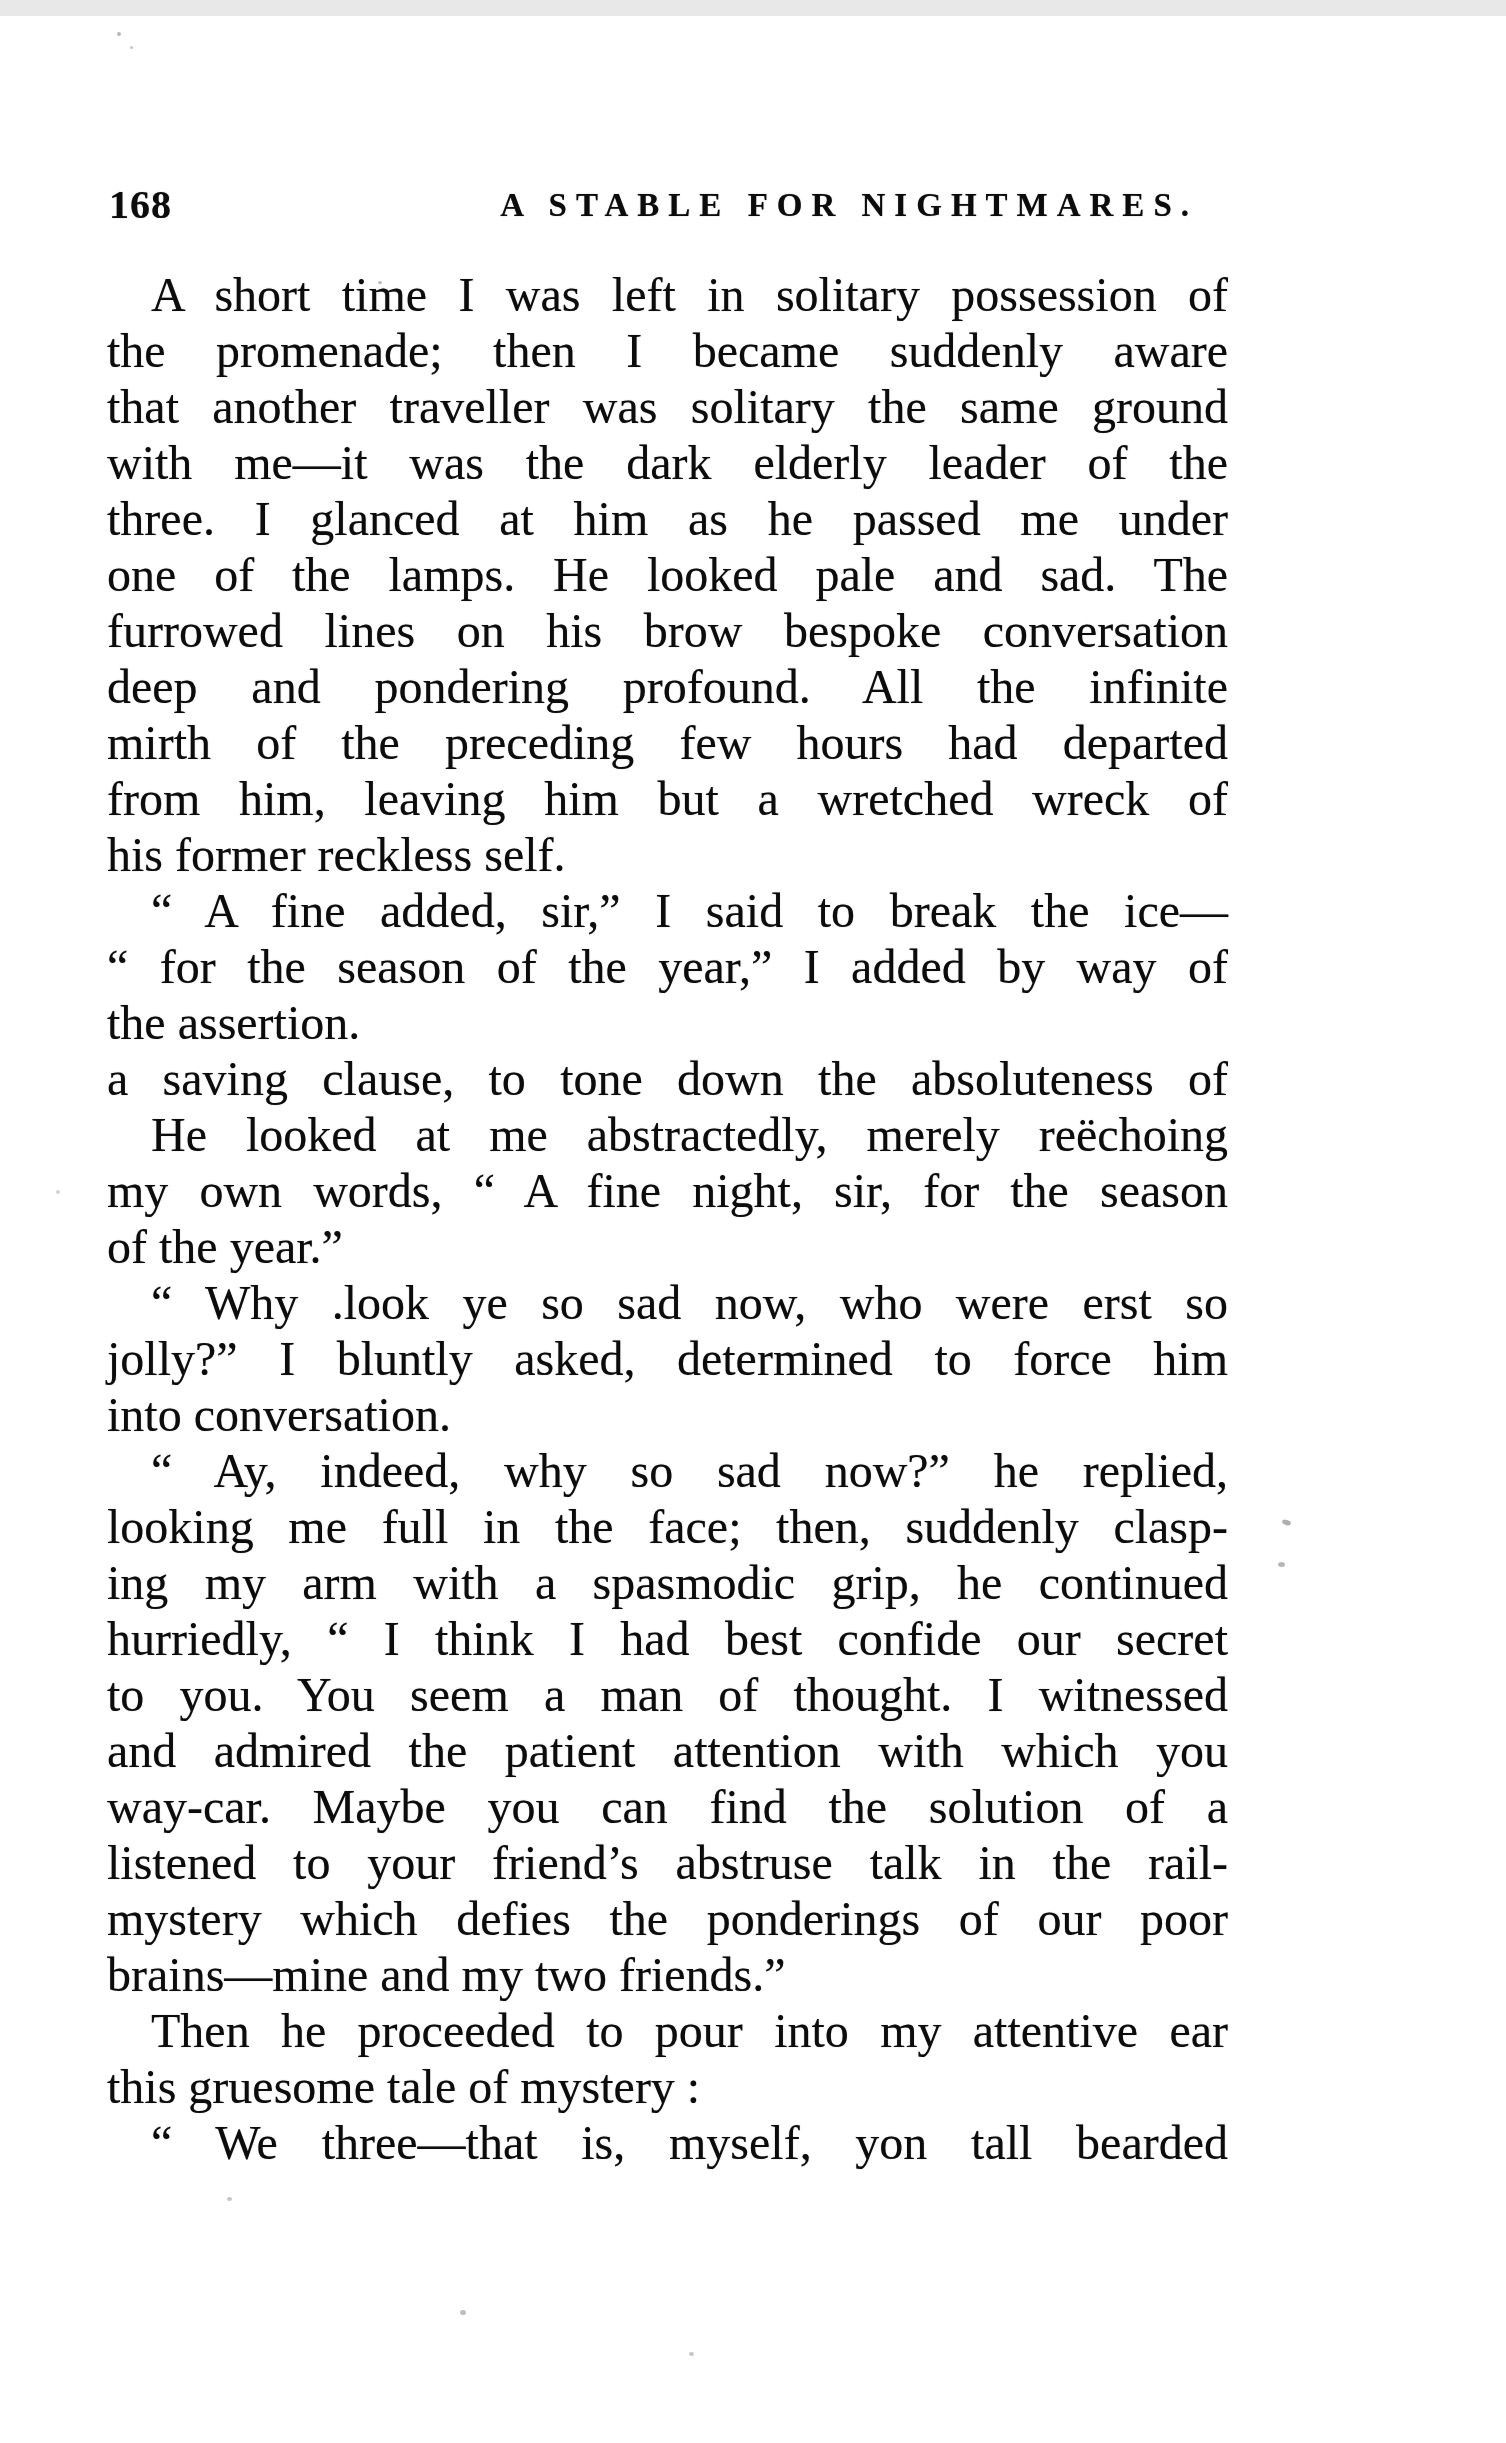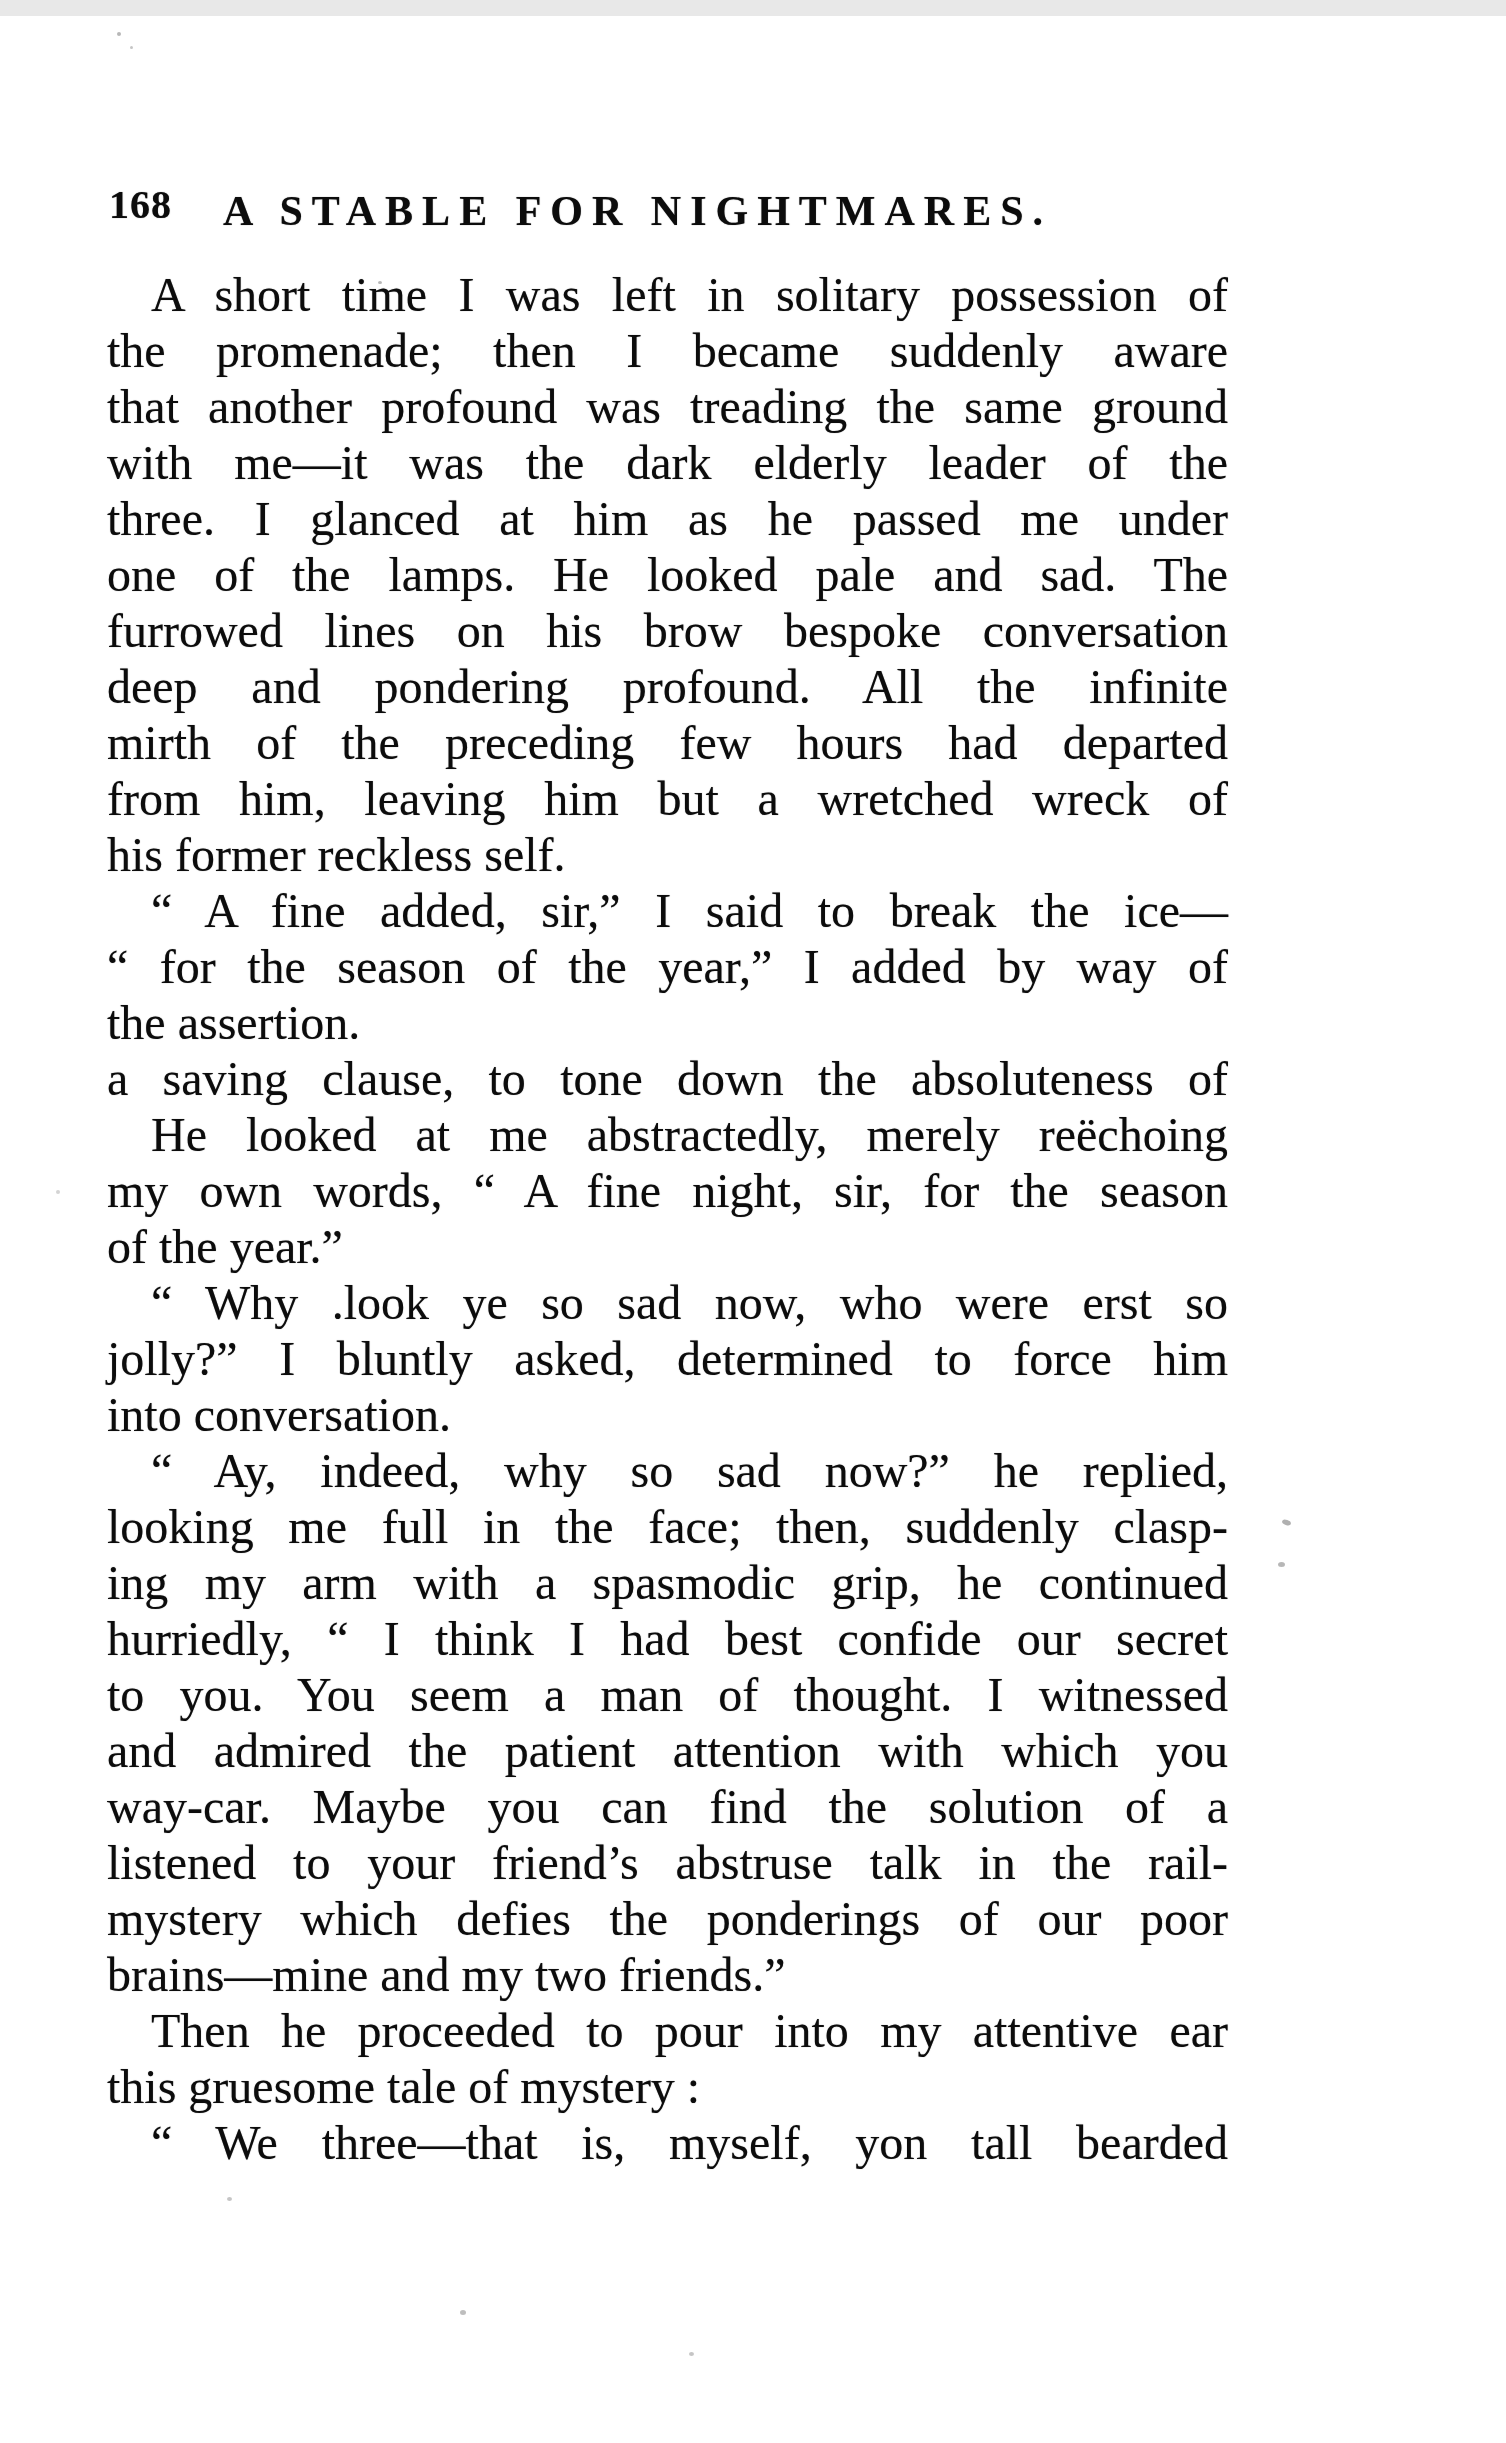--- a/index.html
+++ b/index.html
@@ -31,22 +31,22 @@
     font-size: 40px;
     font-weight: bold;
     letter-spacing: 1px;
     text-shadow: 0 0 1px rgba(0,0,0,0.5);
   }
   .head-title {
     position: absolute;
     left: -30px;
     right: 30px;
     top: 6px;
-    text-align: center;
-    font-size: 42px;
+    text-align: right;
+    font-size: 33px;
     font-weight: bold;
     letter-spacing: 9px;
     text-shadow: 0 0 1px rgba(0,0,0,0.5);
     white-space: nowrap;
   }
   
   .text-block {
     position: absolute;
     left: 107px;
     top: 251px;
@@ -88,21 +88,21 @@
 <div class="page">
 
   <div class="running-head">
     <span class="pagenum">168</span>
     <span class="head-title">A STABLE FOR NIGHTMARES.</span>
   </div>
 
   <div class="text-block">
       <div class="line indent">A short time I was left in solitary possession of</div>
       <div class="line">the promenade; then I became suddenly aware</div>
-      <div class="line">that another profound was treading the same ground</div>
+      <div class="line">that another traveller was solitary the same ground</div>
       <div class="line">with me—it was the dark elderly leader of the</div>
       <div class="line">three. I glanced at him as he passed me under</div>
       <div class="line">one of the lamps. He looked pale and sad. The</div>
       <div class="line">furrowed lines on his brow bespoke conversation</div>
       <div class="line">deep and pondering profound. All the infinite</div>
       <div class="line">mirth of the preceding few hours had departed</div>
       <div class="line">from him, leaving him but a wretched wreck of</div>
       <div class="line final">his former reckless self.</div>
       <div class="line indent">“ A fine added, sir,” I said to break the ice—</div>
       <div class="line">“ for the season of the year,” I added by way of</div>

